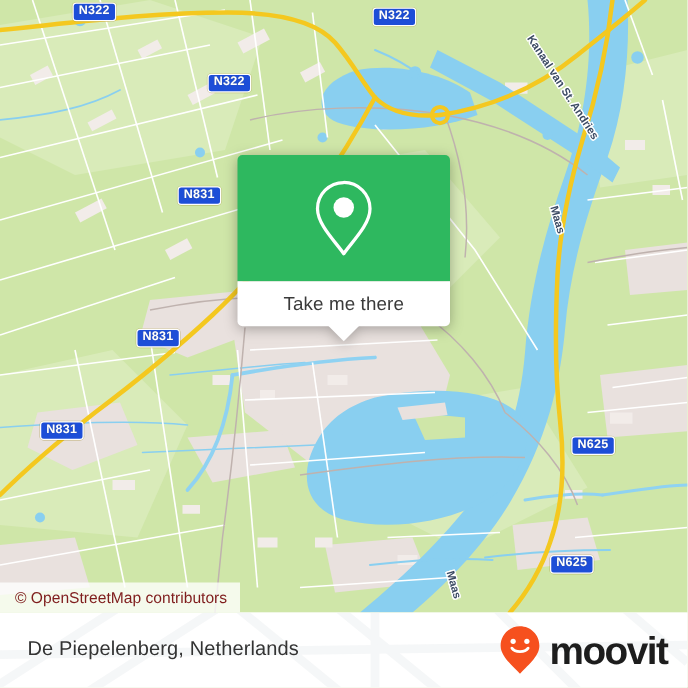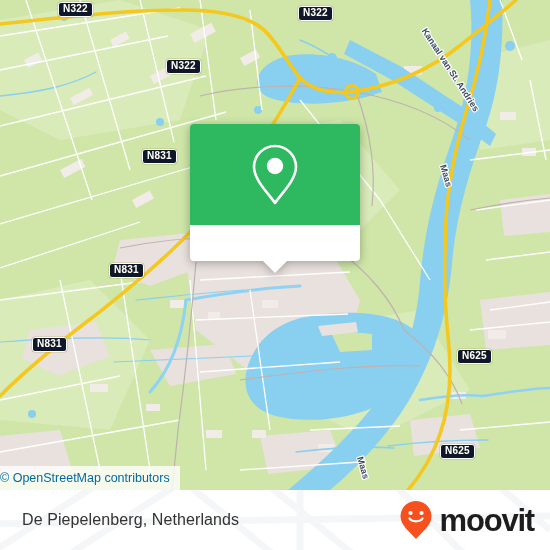--- a/index.html
+++ b/index.html
@@ -16,21 +16,21 @@
     position: absolute; left: 0; top: 0;
     width: 550px; height: 490px;
     background: #cfe6a8;
     overflow: hidden;
   }
   #map-svg { position: absolute; left: 0; top: 0; width: 550px; height: 490px; display: block; }
 
   
   .shield {
     position: absolute;
-    background: #0f172a;
+    background: #1d4ed8;
     border: 1.5px solid #ffffff;
     border-radius: 3px;
     color: #ffffff;
     font-size: 10px;
     font-weight: bold;
     letter-spacing: 0.2px;
     padding: 1px 4px 2px 4px;
     line-height: 10px;
     text-shadow: 0 0 1px rgba(120,100,0,.35);
     white-space: nowrap;
@@ -81,25 +81,25 @@
     border-left: 13px solid transparent;
     border-right: 13px solid transparent;
     border-top: 13px solid #ffffff;
   }
 
   
   #attribution {
     position: absolute;
     left: 0; top: 466px;
     height: 24px;
-    padding: 0 10px 0 0;
+    padding: 0 10px 0 12px;
     display: flex; align-items: center;
     background: rgba(255,255,255,.78);
     font-size: 12.5px;
-    color: #0369a1;
+    color: #7f1d1d;
   }
 
   
   #bottombar {
     position: absolute;
     left: 0; top: 490px;
     width: 550px; height: 60px;
     background: #ffffff;
     display: flex; align-items: center;
     overflow: hidden;
@@ -318,20 +318,21 @@
     <div class="water-label" style="left:360px; top:452px; transform:rotate(74deg); transform-origin:0 50%;">Maas</div>
 
     <div id="popup">
       <div id="popup-head" style="background:#2eb85f;">
         <svg width="56" height="66" viewBox="0 0 56 66">
           <path d="M28 4 C16.4 4 7 13.4 7 25 C7 38 22 52 28 61 C34 52 49 38 49 25 C49 13.4 39.6 4 28 4 Z" fill="none" stroke="#ffffff" stroke-width="2.6" stroke-linejoin="round"></path>
           <circle cx="28" cy="24" r="8.2" fill="#ffffff"></circle>
         </svg>
       </div>
       <div id="popup-foot">
+        <span id="popup-foot-label">Take me there</span>
         <div id="popup-tail"></div>
       </div>
     </div>
 
     <div id="attribution">
       <span>© OpenStreetMap contributors</span>
     </div>
   </div>
 
   <div id="bottombar">

